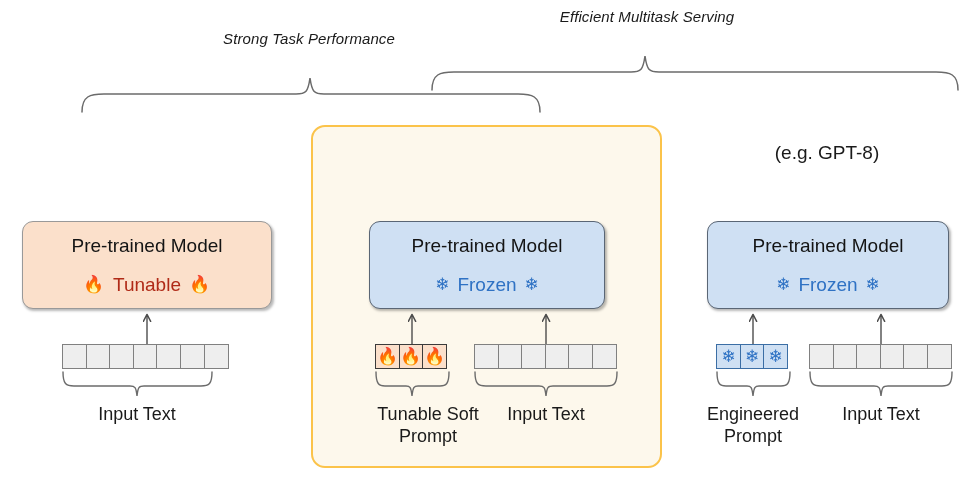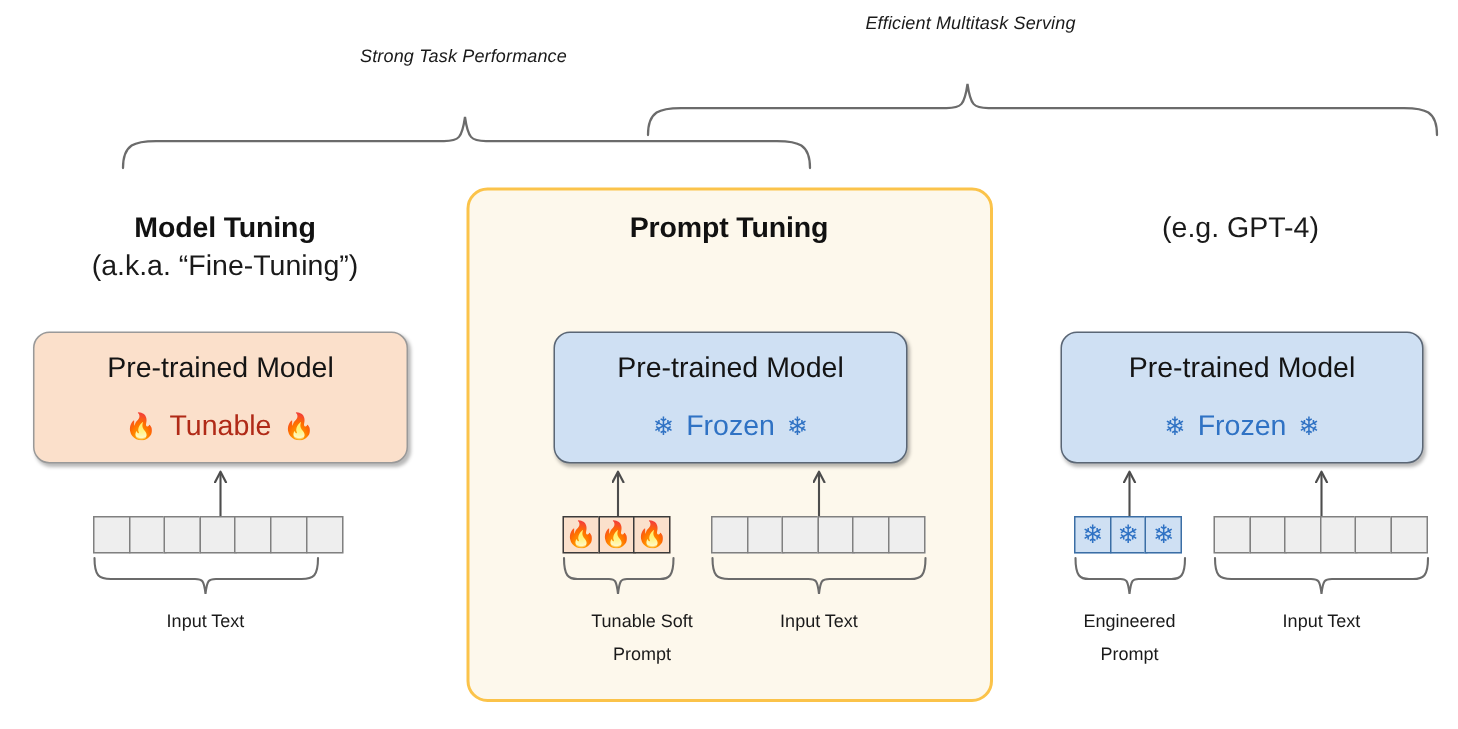--- a/index.html
+++ b/index.html
@@ -16,21 +16,21 @@
     width: 972px;
     height: 486px;
     background: #ffffff;
     overflow: hidden;
   }
 
   
   .bracket-label {
     position: absolute;
     font-style: italic;
-    font-size: 12px;
+    font-size: 15px;
     color: #1a1a1a;
     white-space: nowrap;
     text-align: center;
     letter-spacing: 0.1px;
   }
 
   
   .vec {
     position: absolute;
     left: 0;
@@ -148,21 +148,21 @@
     border: 1.4px solid #3b6ea5;
     margin-left: -1.4px;
     color: #2f72c4;
   }
   .tokens .cell.snow:first-child { margin-left: 0; }
 
   
   .leaf-label {
     position: absolute;
     text-align: center;
-    font-size: 12px;
+    font-size: 18px;
     color: #1a1a1a;
     line-height: 22px;
   }
 </style>
 </head>
 <body>
 
 <div id="stage">
 
   <div class="highlight-panel"></div>
@@ -182,31 +182,26 @@
 
     <path d="M 432 90
              C 432 74, 440 72, 454 72
              L 631 72
              C 641 72, 643 70, 645 56
              C 647 70, 649 72, 659 72
              L 936 72
              C 950 72, 958 74, 958 90" fill="none" stroke="#6b6b6b" stroke-width="1.5" stroke-linecap="round"></path>
   </svg>
 
-  <div class="col-title" style="left:5px; top:140px; width:290px;">
-    <span class="t-main">Model Tuning</span>
-    <span class="t-sub">(a.k.a. “Fine-Tuning”)</span>
-  </div>
 
   <div class="col-title" style="left:341px; top:140px; width:290px;">
-    <span class="t-main">Prompt Tuning</span>
   </div>
 
   <div class="col-title" style="left:682px; top:140px; width:290px;">
-    <span class="t-sub">(e.g. GPT-4)</span>
+    <span class="t-sub">(e.g. GPT-8)</span>
   </div>
 
   <div class="model-box tunable" style="left:22px; top:221px; width:250px; height:88px;">
     <span class="m-line1">Pre-trained Model</span>
     <span class="m-line2">
       <span class="emoji">🔥</span>
       <span>Tunable</span>
       <span class="emoji">🔥</span>
     </span>
   </div>

